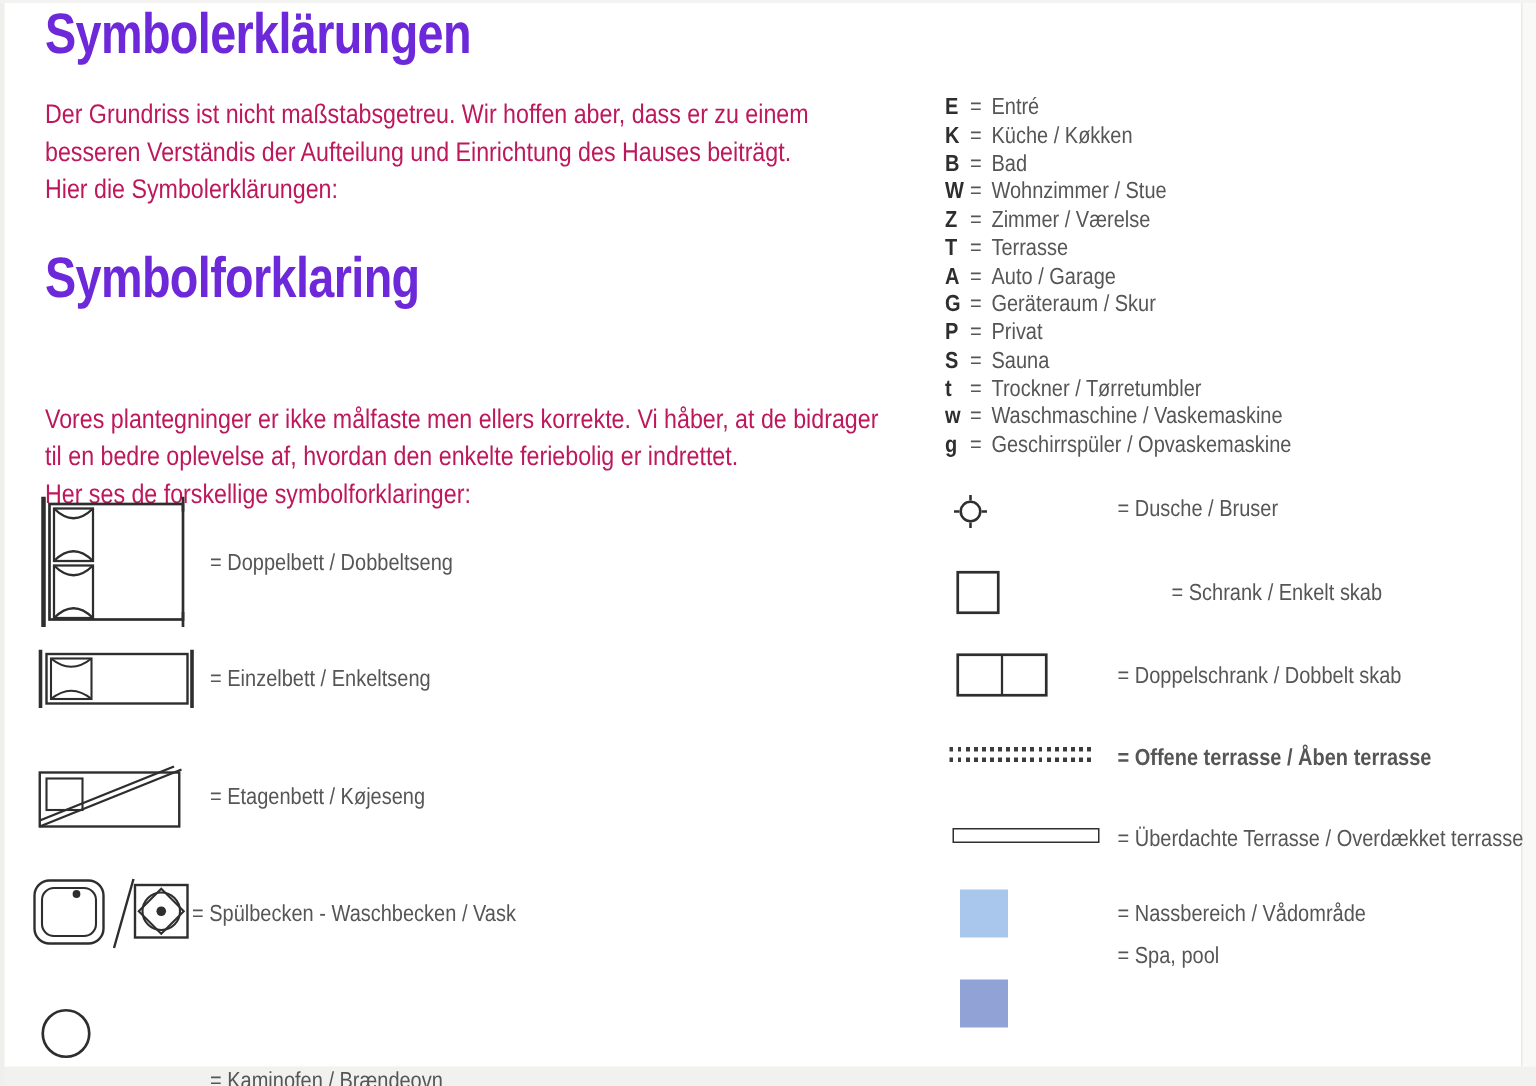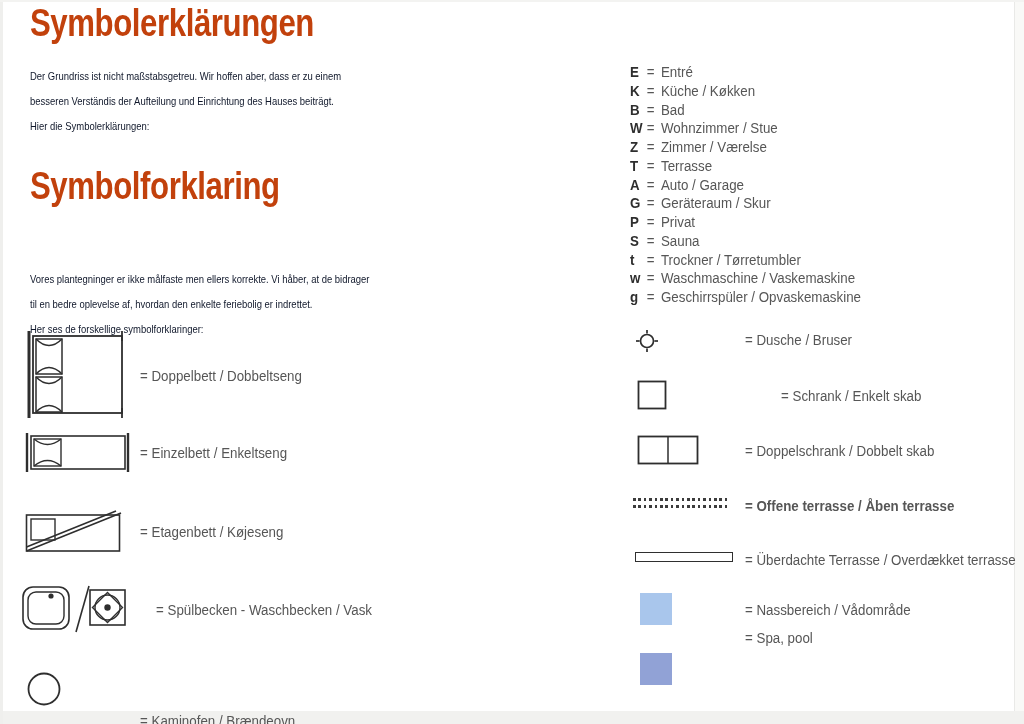--- a/index.html
+++ b/index.html
@@ -12,22 +12,22 @@
   .edge{position:absolute;}
   .edge-left{left:0;top:0;width:3px;height:724px;background:#efefed;}
   .edge-top{left:0;top:0;width:1024px;height:2px;background:#f3f3f1;}
   .edge-bottom{left:0;top:711px;width:1024px;height:13px;background:#f1f1ef;}
   .edge-right{left:1014px;top:0;width:10px;height:711px;background:#f9f9f7;border-left:1px solid #e9e9e7;}
 
   .abs{position:absolute;}
   .cond{transform:scaleX(0.86);transform-origin:0 0;white-space:nowrap;display:block;}
   .cond-h{transform:scaleX(0.82);transform-origin:0 0;white-space:nowrap;display:block;}
 
-  h1{margin:0;font-size:38px;font-weight:bold;color:#c2410c;letter-spacing:-0.5px;}
-  .para{font-size:11px;line-height:25px;color:#0f172a;}
+  h1{margin:0;font-size:38px;font-weight:bold;color:#6d28d9;letter-spacing:-0.5px;}
+  .para{font-size:18px;line-height:25px;color:#be185d;}
   .para .cond{height:25px;}
 
   .codes{font-size:15.5px;color:#565656;}
   .code-row{display:flex;align-items:baseline;height:18.75px;line-height:18.75px;}
   .code-letter{width:16px;font-weight:bold;color:#2e2e2e;}
   .code-eq{width:12px;margin-left:2px;text-align:center;}
   .code-label{margin-left:6px;}
 
   .sym-label{font-size:15.5px;color:#565656;}
 
@@ -180,21 +180,21 @@
     <rect x="1" y="2" width="46" height="42" rx="10"></rect>
     <rect x="6" y="7" width="36" height="32" rx="8" stroke-width="1.4"></rect>
     <circle cx="29" cy="11" r="2.6" fill="#2e2e2e" stroke="none"></circle>
     <line x1="54" y1="47" x2="67" y2="1" stroke-width="1.6"></line>
     <rect x="68" y="5" width="35" height="35"></rect>
     <circle cx="85.5" cy="22.5" r="12.5" stroke-width="1.4"></circle>
     <polygon points="85.5,7.5 100.5,22.5 85.5,37.5 70.5,22.5" stroke-width="1.4"></polygon>
     <circle cx="85.5" cy="22.5" r="3.2" fill="#2e2e2e" stroke="none"></circle>
   </svg>
 </div>
-<div class="abs sym-label" style="left:156px;top:601px;">
+<div class="abs sym-label" style="left:128px;top:601px;">
   <span class="cond">= Spülbecken - Waschbecken / Vask</span>
 </div>
 
 <div class="abs" style="left:27px;top:672px;">
   <svg width="34" height="34" viewBox="0 0 34 34" fill="none" stroke="#2e2e2e" stroke-width="1.8">
     <circle cx="17" cy="17" r="15.5"></circle>
   </svg>
 </div>
 <div class="abs sym-label" style="left:140px;top:680px;margin-top:32px;">
   <span class="cond">= Kaminofen / Brændeovn</span>

